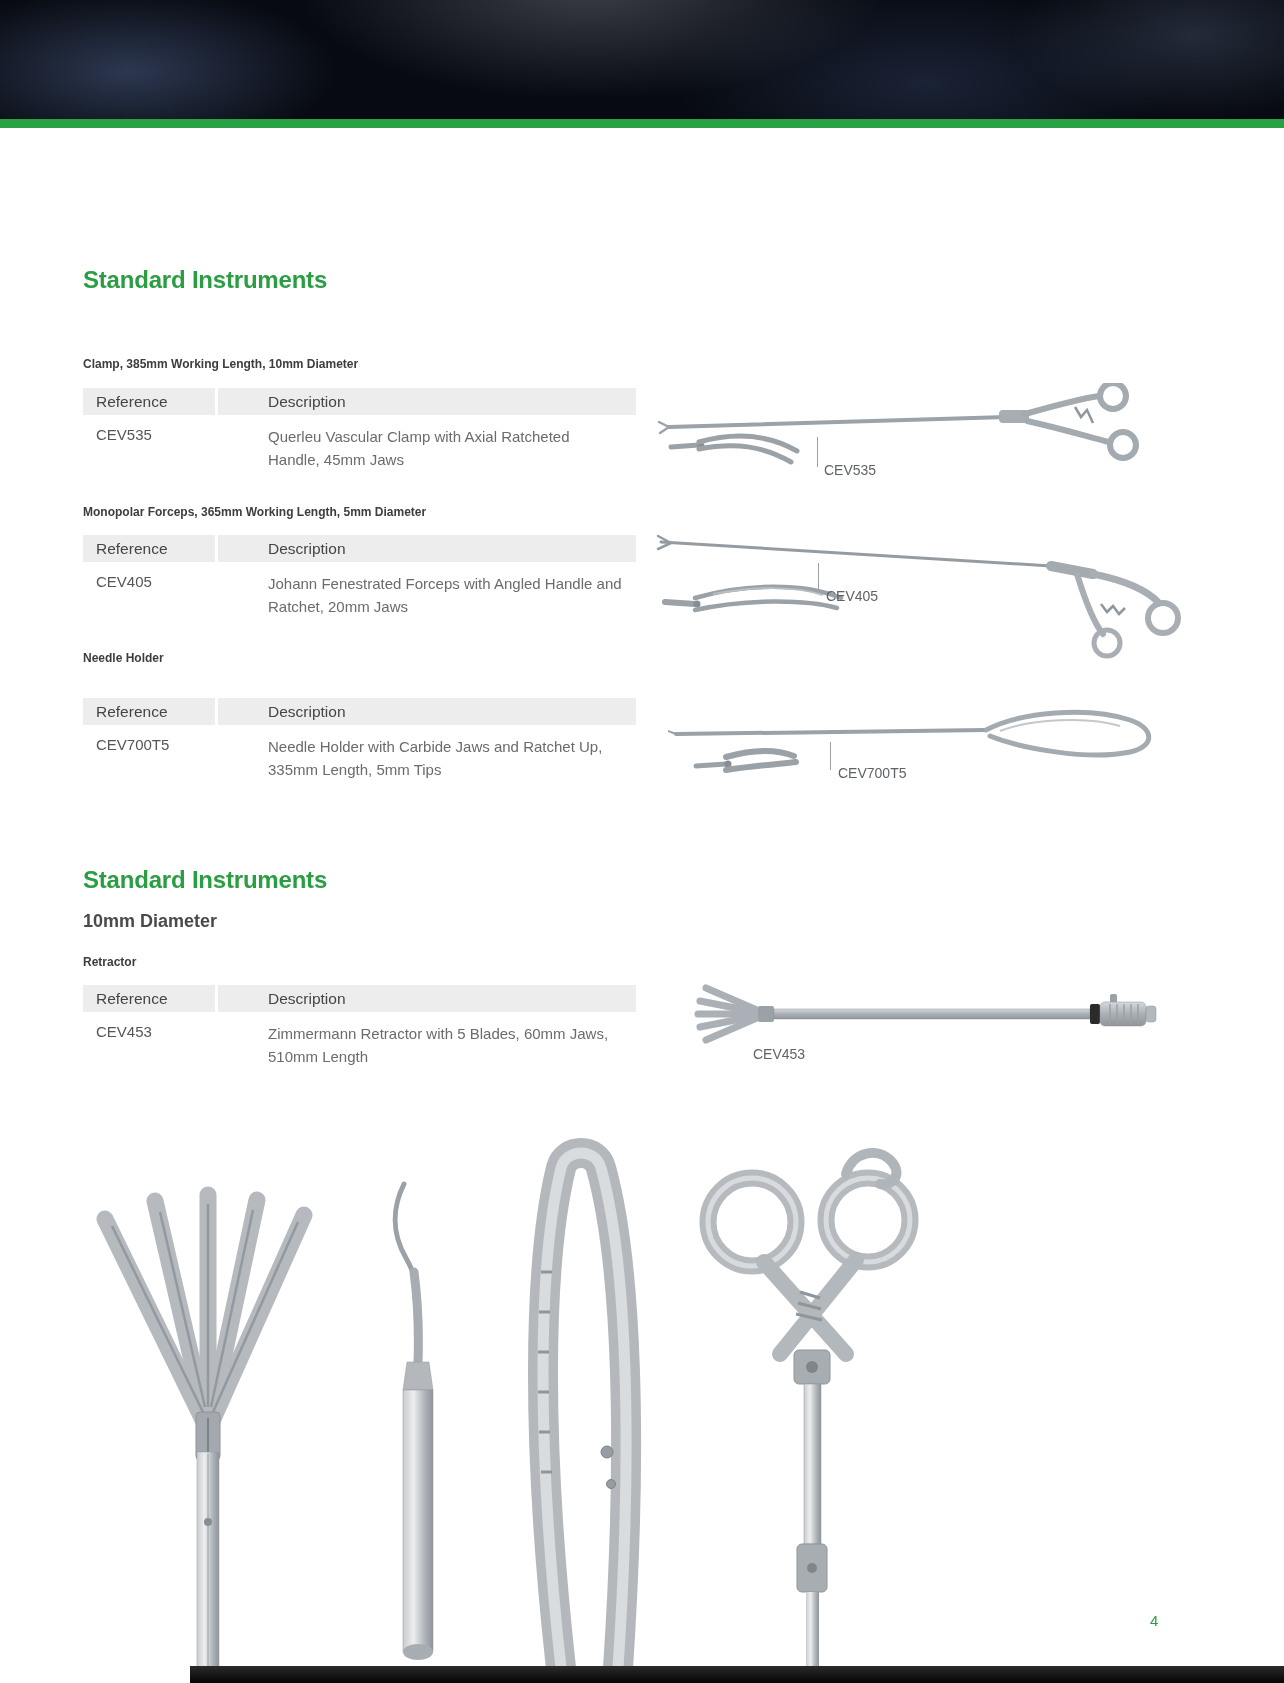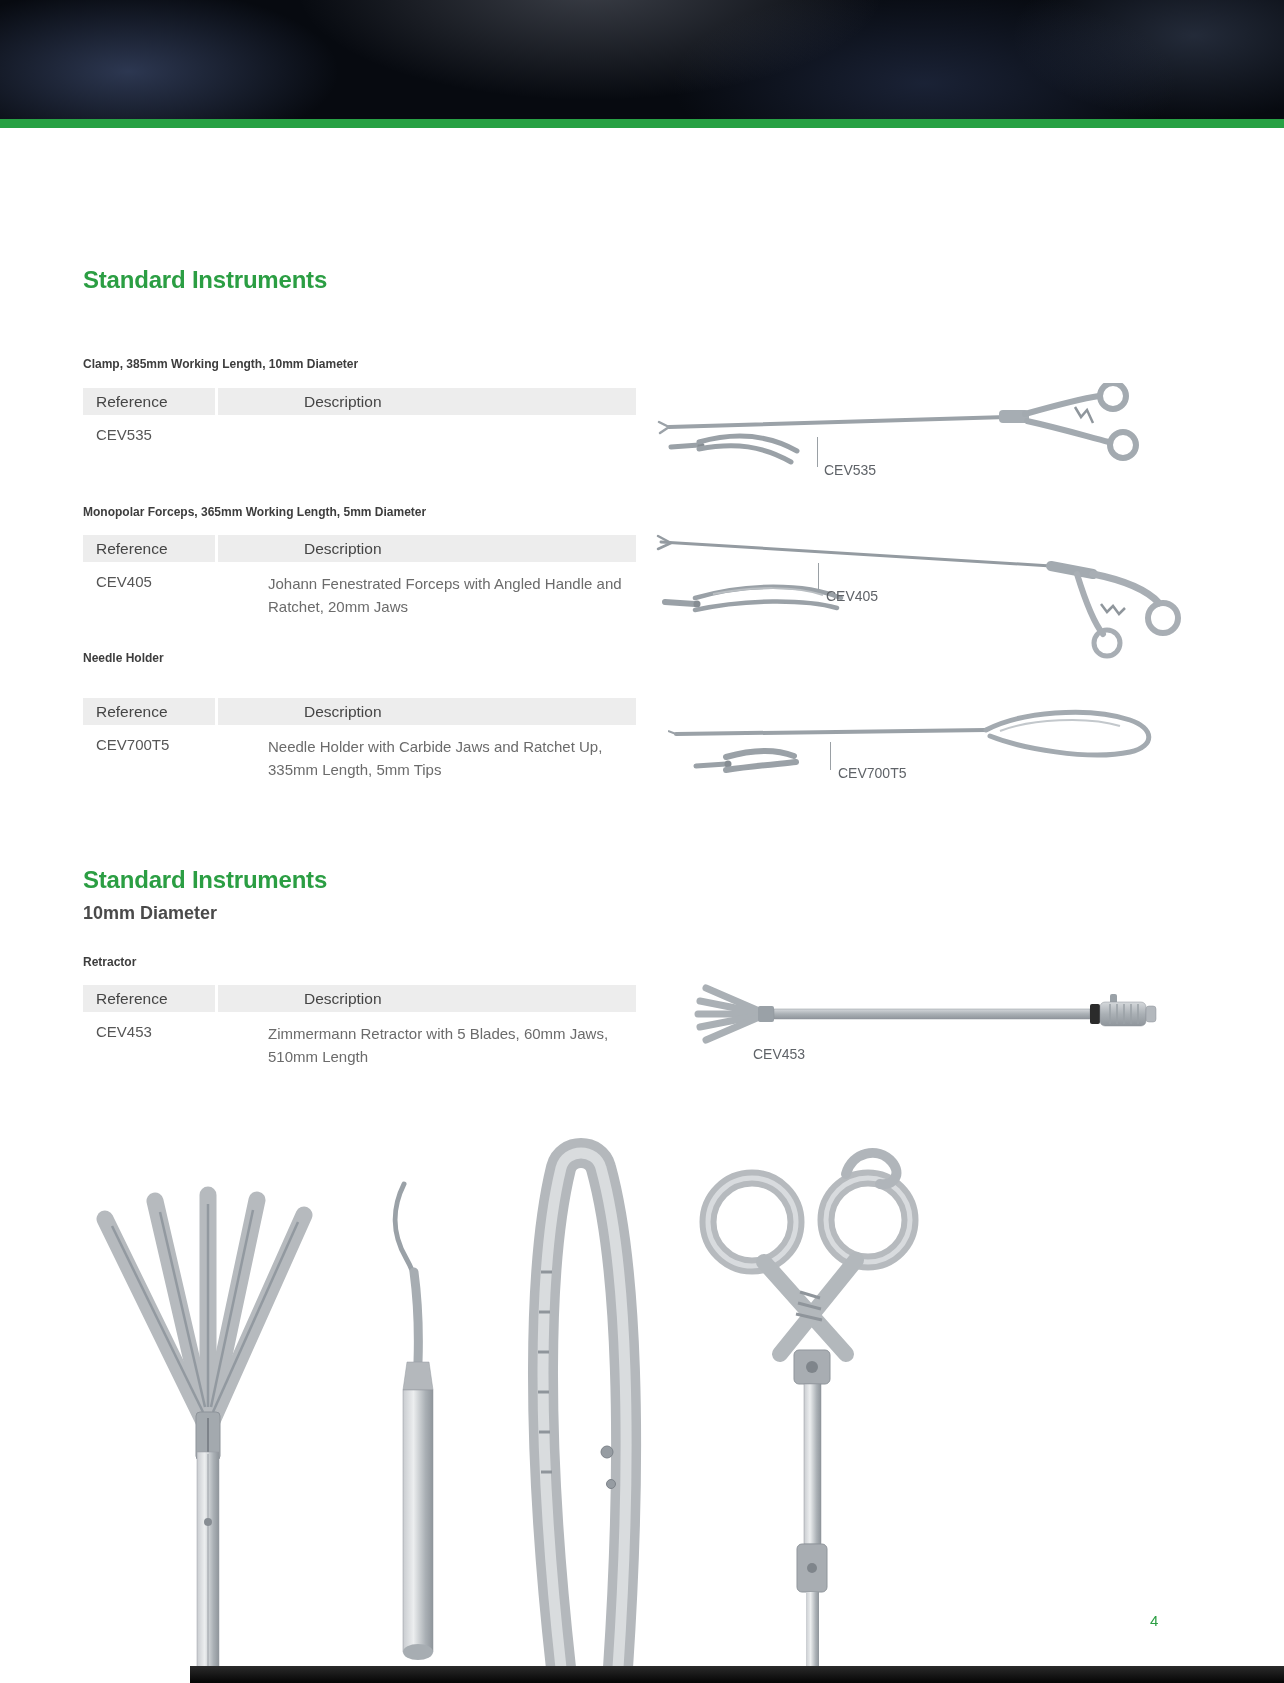--- a/index.html
+++ b/index.html
@@ -12,24 +12,24 @@
     position:absolute;top:0;left:0;width:100%;height:119px;
     background:
       radial-gradient(ellipse 300px 120px at 10% 60%, rgba(90,110,160,0.45), rgba(0,0,0,0) 70%),
       radial-gradient(ellipse 420px 160px at 46% -10%, rgba(190,195,210,0.28), rgba(0,0,0,0) 70%),
       radial-gradient(ellipse 360px 140px at 72% 70%, rgba(55,70,110,0.40), rgba(0,0,0,0) 70%),
       radial-gradient(ellipse 260px 120px at 93% 30%, rgba(120,140,180,0.25), rgba(0,0,0,0) 70%),
       #070a10;
   }
   .accent-bar{position:absolute;top:119px;left:0;width:100%;height:9px;background:#27a144;}
   .h1{position:absolute;left:83px;margin:0;color:#2b9e43;font-size:24px;font-weight:bold;letter-spacing:-0.2px;}
-  .subhead{position:absolute;left:83px;color:#4a4a4a;font-size:18px;font-weight:bold;}
+  .subhead{position:absolute;left:83px;color:#4a4a4a;font-size:18px;font-weight:bold;margin-top:8px;}
   .group-title{position:absolute;left:83px;color:#3d3d3d;font-size:12px;font-weight:bold;}
   .tbl{position:absolute;left:83px;width:553px;}
-  .tbl-head{display:flex;background:#ededed;height:27px;align-items:center;gap:36px;}
+  .tbl-head{display:flex;background:#ededed;height:27px;align-items:center;}
   .cell{box-sizing:border-box;}
   .c-ref{width:135px;padding-left:13px;flex:none;}
   .c-desc{flex:1;padding-left:2px;padding-right:14px;margin-left:48px;}
   .tbl-head .c-ref{border-right:3px solid #ffffff;height:27px;display:flex;align-items:center;}
   .th{color:#454545;font-size:15.5px;}
   .tbl-row{display:flex;padding-top:11px;min-height:52px;}
   .ref{color:#565656;font-size:15px;}
   .desc{color:#6b6b6b;font-size:15px;line-height:1.5;}
   .inst{position:absolute;}
   .tick{position:absolute;width:0;border-left:1px solid #9aa0a5;}
@@ -49,20 +49,21 @@
   <h1 class="h1" style="top:266px">Standard Instruments</h1>
 
   <div class="group-title" style="top:357px">Clamp, 385mm Working Length, 10mm Diameter</div>
   <div class="tbl" style="top:388px">
     <div class="tbl-head">
       <div class="cell c-ref th">Reference</div>
       <div class="cell c-desc th">Description</div>
     </div>
     <div class="tbl-row">
       <div class="cell c-ref ref">CEV535</div>
+      <div class="cell c-desc desc">Querleu Vascular Clamp with Axial Ratcheted Handle, 45mm Jaws</div>
     </div>
   </div>
 
   <div class="group-title" style="top:505px">Monopolar Forceps, 365mm Working Length, 5mm Diameter</div>
   <div class="tbl" style="top:535px">
     <div class="tbl-head">
       <div class="cell c-ref th">Reference</div>
       <div class="cell c-desc th">Description</div>
     </div>
     <div class="tbl-row">

